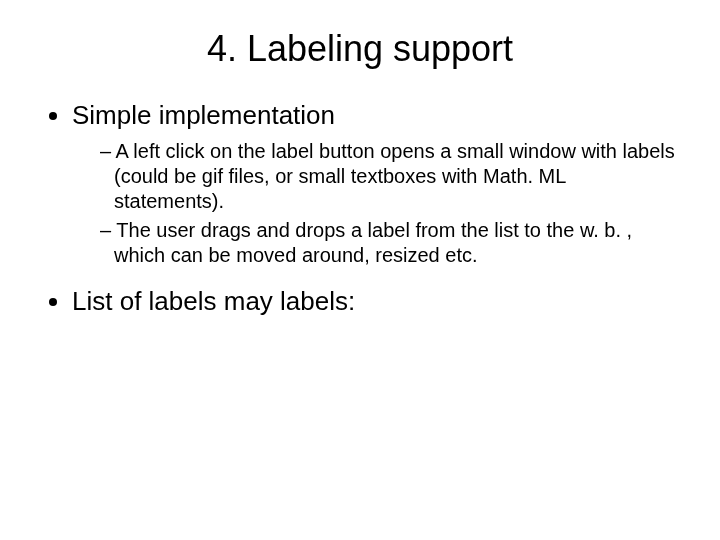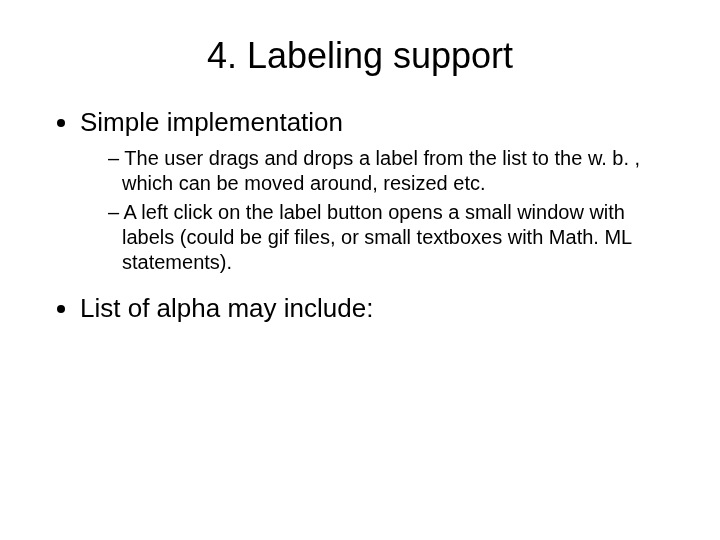--- a/index.html
+++ b/index.html
@@ -8,32 +8,32 @@
     width: 720px;
     height: 540px;
     background: #ffffff;
     font-family: Arial, Helvetica, sans-serif;
     color: #000000;
   }
   .slide {
     box-sizing: border-box;
     width: 720px;
     height: 540px;
-    padding: 29px 40px 24px 40px;
+    padding: 22px 40px 24px 40px;
   }
   .title {
     text-align: center;
     font-size: 36px;
     font-weight: 400;
     margin: 6px 0 30px 0;
   }
   ul.level1 {
     list-style-type: disc;
     padding-left: 28px;
-    margin: 12px;
+    margin: 4px;
   }
   ul.level1 > li {
     font-size: 26px;
     font-weight: 400;
     margin-bottom: 6px;
     line-height: 1.2;
   }
   ul.level2 {
     list-style: none;
     padding-left: 28px;
@@ -54,23 +54,23 @@
 </head>
 <body>
 
 <div class="slide">
   <h1 class="title">4. Labeling support</h1>
 
   <ul class="level1">
     <li>
       <span>Simple implementation</span>
       <ul class="level2">
+        <li>A left click on the label button opens a small window with labels (could be gif files, or small textboxes with Math. ML statements).</li>
         <li>The user drags and drops a label from the list to the w. b. , which can be moved around, resized etc.</li>
-        <li>A left click on the label button opens a small window with labels (could be gif files, or small textboxes with Math. ML statements).</li>
       </ul>
     </li>
     <li>
-      <span>List of alpha may include:</span>
+      <span>List of labels may labels:</span>
       <ul class="level2">
       </ul>
     </li>
   </ul>
 </div>
 
 </body></html>

